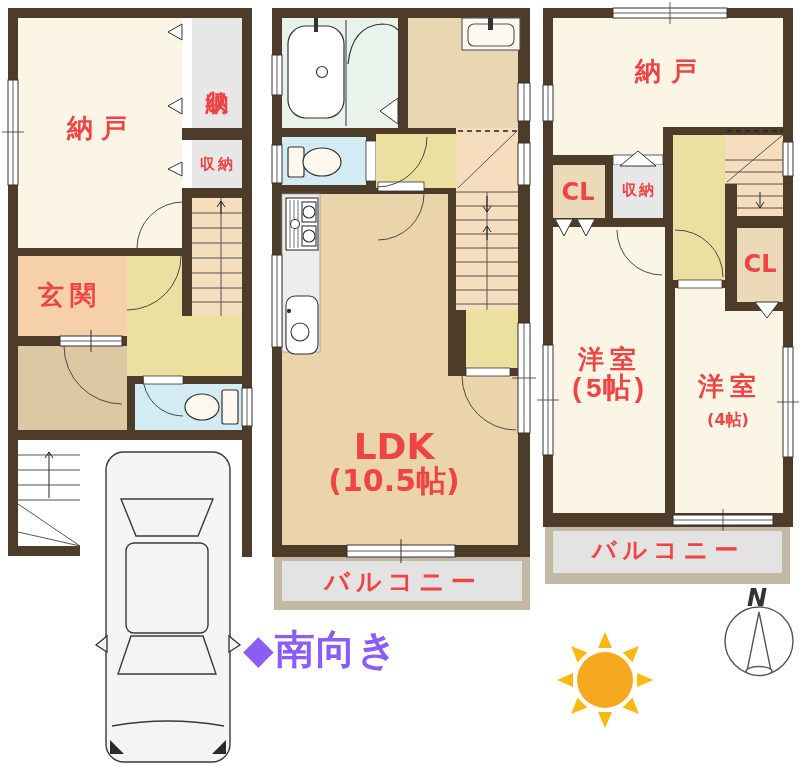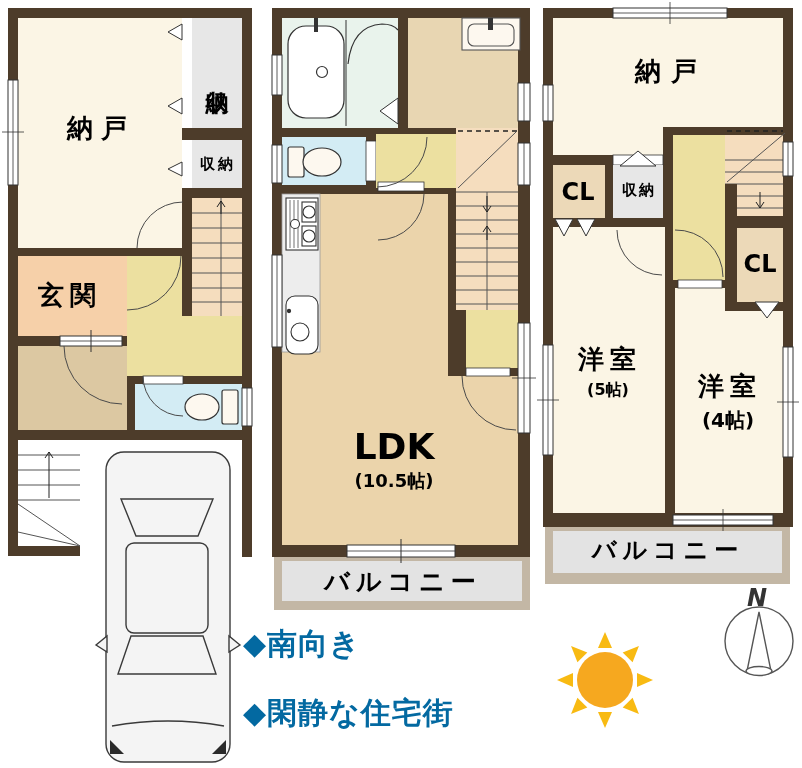--- a/index.html
+++ b/index.html
@@ -1,22 +1,22 @@
 <!DOCTYPE html>
 <html><head>
 <meta charset="utf-8">
 <style>
   html,body{margin:0;padding:0;background:#fff;}
   .canvas{position:relative;width:802px;height:768px;background:#ffffff;
           font-family:"DejaVu Sans",sans-serif;overflow:hidden;}
   .plan-svg{position:absolute;left:0;top:0;}
   .lbl{position:absolute;transform:translate(-50%,-50%);font-weight:bold;
-       color:#000000;white-space:nowrap;line-height:1;}
+       color:#ef4444;white-space:nowrap;line-height:1;}
   .lbl.v{writing-mode:vertical-rl;text-orientation:upright;}
-  .note{position:absolute;font-weight:bold;color:#0369a1;font-size:30px;
+  .note{position:absolute;font-weight:bold;color:#8b5cf6;font-size:40px;
         letter-spacing:1px;line-height:1;text-align:center;}
   .north{position:absolute;transform:translate(-50%,-50%);font-weight:bold;
          font-style:italic;color:#333;font-size:24px;}
 </style>
 </head>
 <body>
 
 <div class="canvas">
 
 <svg class="plan-svg" width="802" height="768" viewBox="0 0 802 768">
@@ -265,31 +265,30 @@
     <ellipse cx="759" cy="671" rx="13" ry="4.5" fill="#fff"></ellipse>
   </g>
 </svg>
 
 <div class="lbl" style="left:101px;top:128px;font-size:26px;letter-spacing:8px;">納戸</div>
 <div class="lbl v" style="left:217px;top:74px;font-size:23px;letter-spacing:2px;">収納</div>
 <div class="lbl" style="left:218px;top:164px;font-size:15px;letter-spacing:3px;">収納</div>
 <div class="lbl" style="left:70px;top:295px;font-size:26px;letter-spacing:6px;">玄関</div>
 
 <div class="lbl" style="left:394px;top:447px;font-size:36px;">LDK</div>
-<div class="lbl" style="left:394px;top:481px;font-size:18px;">(10.5帖)</div>
+<div class="lbl" style="left:394px;top:481px;font-size:30px;">(10.5帖)</div>
 <div class="lbl" style="left:403px;top:581px;font-size:25px;letter-spacing:6px;">バルコニー</div>
 
 <div class="lbl" style="left:671px;top:71px;font-size:26px;letter-spacing:10px;">納戸</div>
 <div class="lbl" style="left:578px;top:192px;font-size:24px;">CL</div>
 <div class="lbl" style="left:639px;top:190px;font-size:15px;letter-spacing:2px;">収納</div>
 <div class="lbl" style="left:760px;top:264px;font-size:24px;">CL</div>
 <div class="lbl" style="left:610px;top:359px;font-size:26px;letter-spacing:6px;">洋室</div>
-<div class="lbl" style="left:608px;top:390px;font-size:16px;">(5帖)</div>
+<div class="lbl" style="left:608px;top:390px;font-size:28px;font-family:Liberation Mono, monospace;">(5帖)</div>
 <div class="lbl" style="left:730px;top:386px;font-size:26px;letter-spacing:6px;">洋室</div>
-<div class="lbl" style="left:728px;top:420px;font-size:20px;">(4帖)</div>
+<div class="lbl" style="left:728px;top:420px;font-size:16px;">(4帖)</div>
 <div class="lbl" style="left:668px;top:550px;font-size:24px;letter-spacing:6px;">バルコニー</div>
 
 <div class="note" style="left:243px;top:629px;">◆南向き</div>
-<div class="note" style="left:243px;top:698px;">◆閑静な住宅街</div>
 
 <div class="north" style="left:757px;top:598px;">N</div>
 
 </div>
 
 </body></html>

